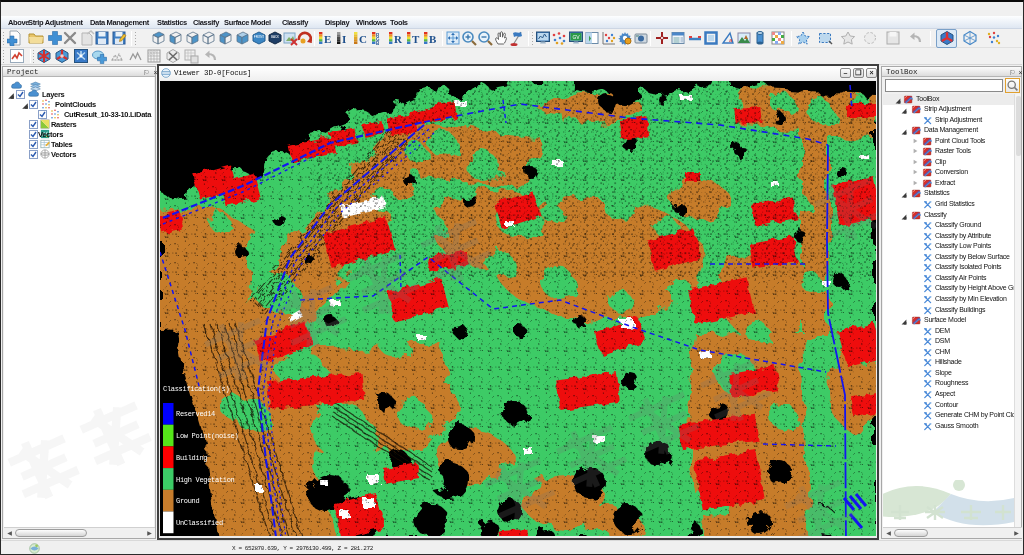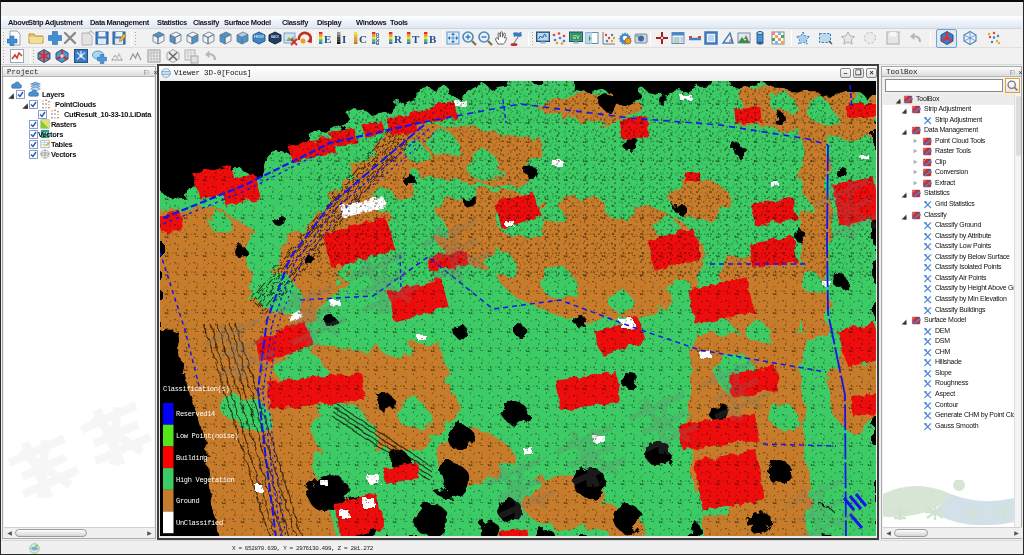--- a/index.html
+++ b/index.html
@@ -44,21 +44,21 @@
 <body>
 <div id="app">
 <div class="abs" id="menubar">
       <span class="mi" style="left:7px">Above</span>
       <span class="mi" style="left:27px">Strip Adjustment</span>
       <span class="mi" style="left:89px">Data Management</span>
       <span class="mi" style="left:156px">Statistics</span>
       <span class="mi" style="left:192px">Classify</span>
       <span class="mi" style="left:223px">Surface Model</span>
       <span class="mi" style="left:281px">Classify</span>
-      <span class="mi" style="left:316px">Display</span>
+      <span class="mi" style="left:324px">Display</span>
       <span class="mi" style="left:355px">Windows</span>
       <span class="mi" style="left:389px">Tools</span>
     </div>
 <div class="abs" id="tb1">
       <svg class="ic" style="left:6px;top:1px" width="16" height="16" viewBox="0 0 16 16">
         <svg class="ic" style="left:0px;top:0px" width="16" height="16" viewBox="0 0 16 16">
           <path d="M3,1 h7 l3,3 v11 h-10 z" fill="#fdfdfd" stroke="#9aa4ae" stroke-width="1"></path>
           <g transform="translate(-3,3)">
             <path d="M3,6.1 h3.1 v-3.1 h3.8 v3.1 h3.1 v3.8 h-3.1 v3.1 h-3.8 v-3.1 h-3.1 z" fill="#3f8fd4" stroke="#2a6aa8" stroke-width="0.6"></path>
           </g>

